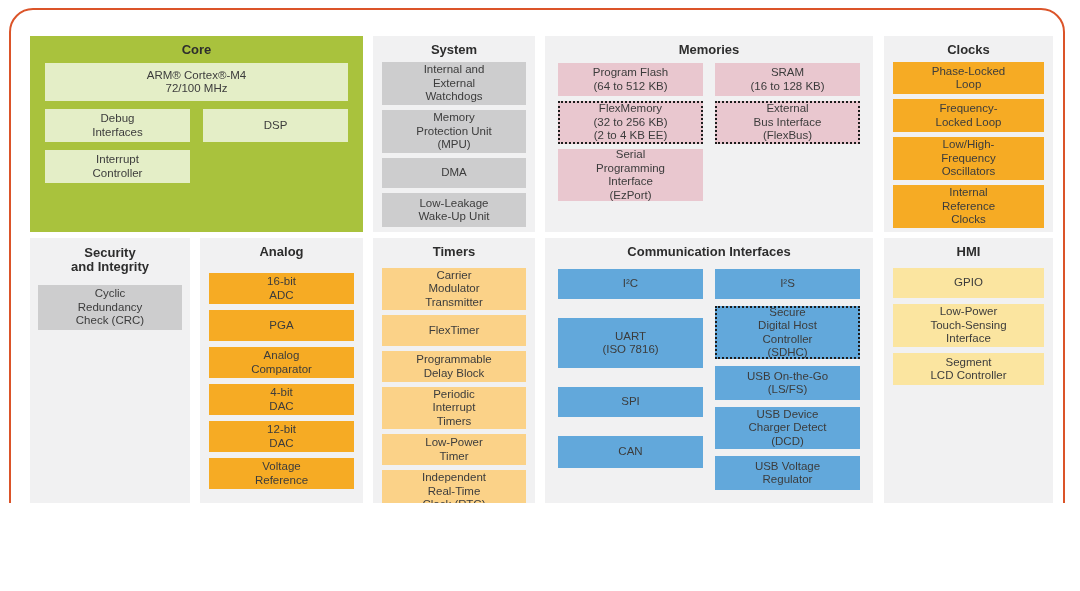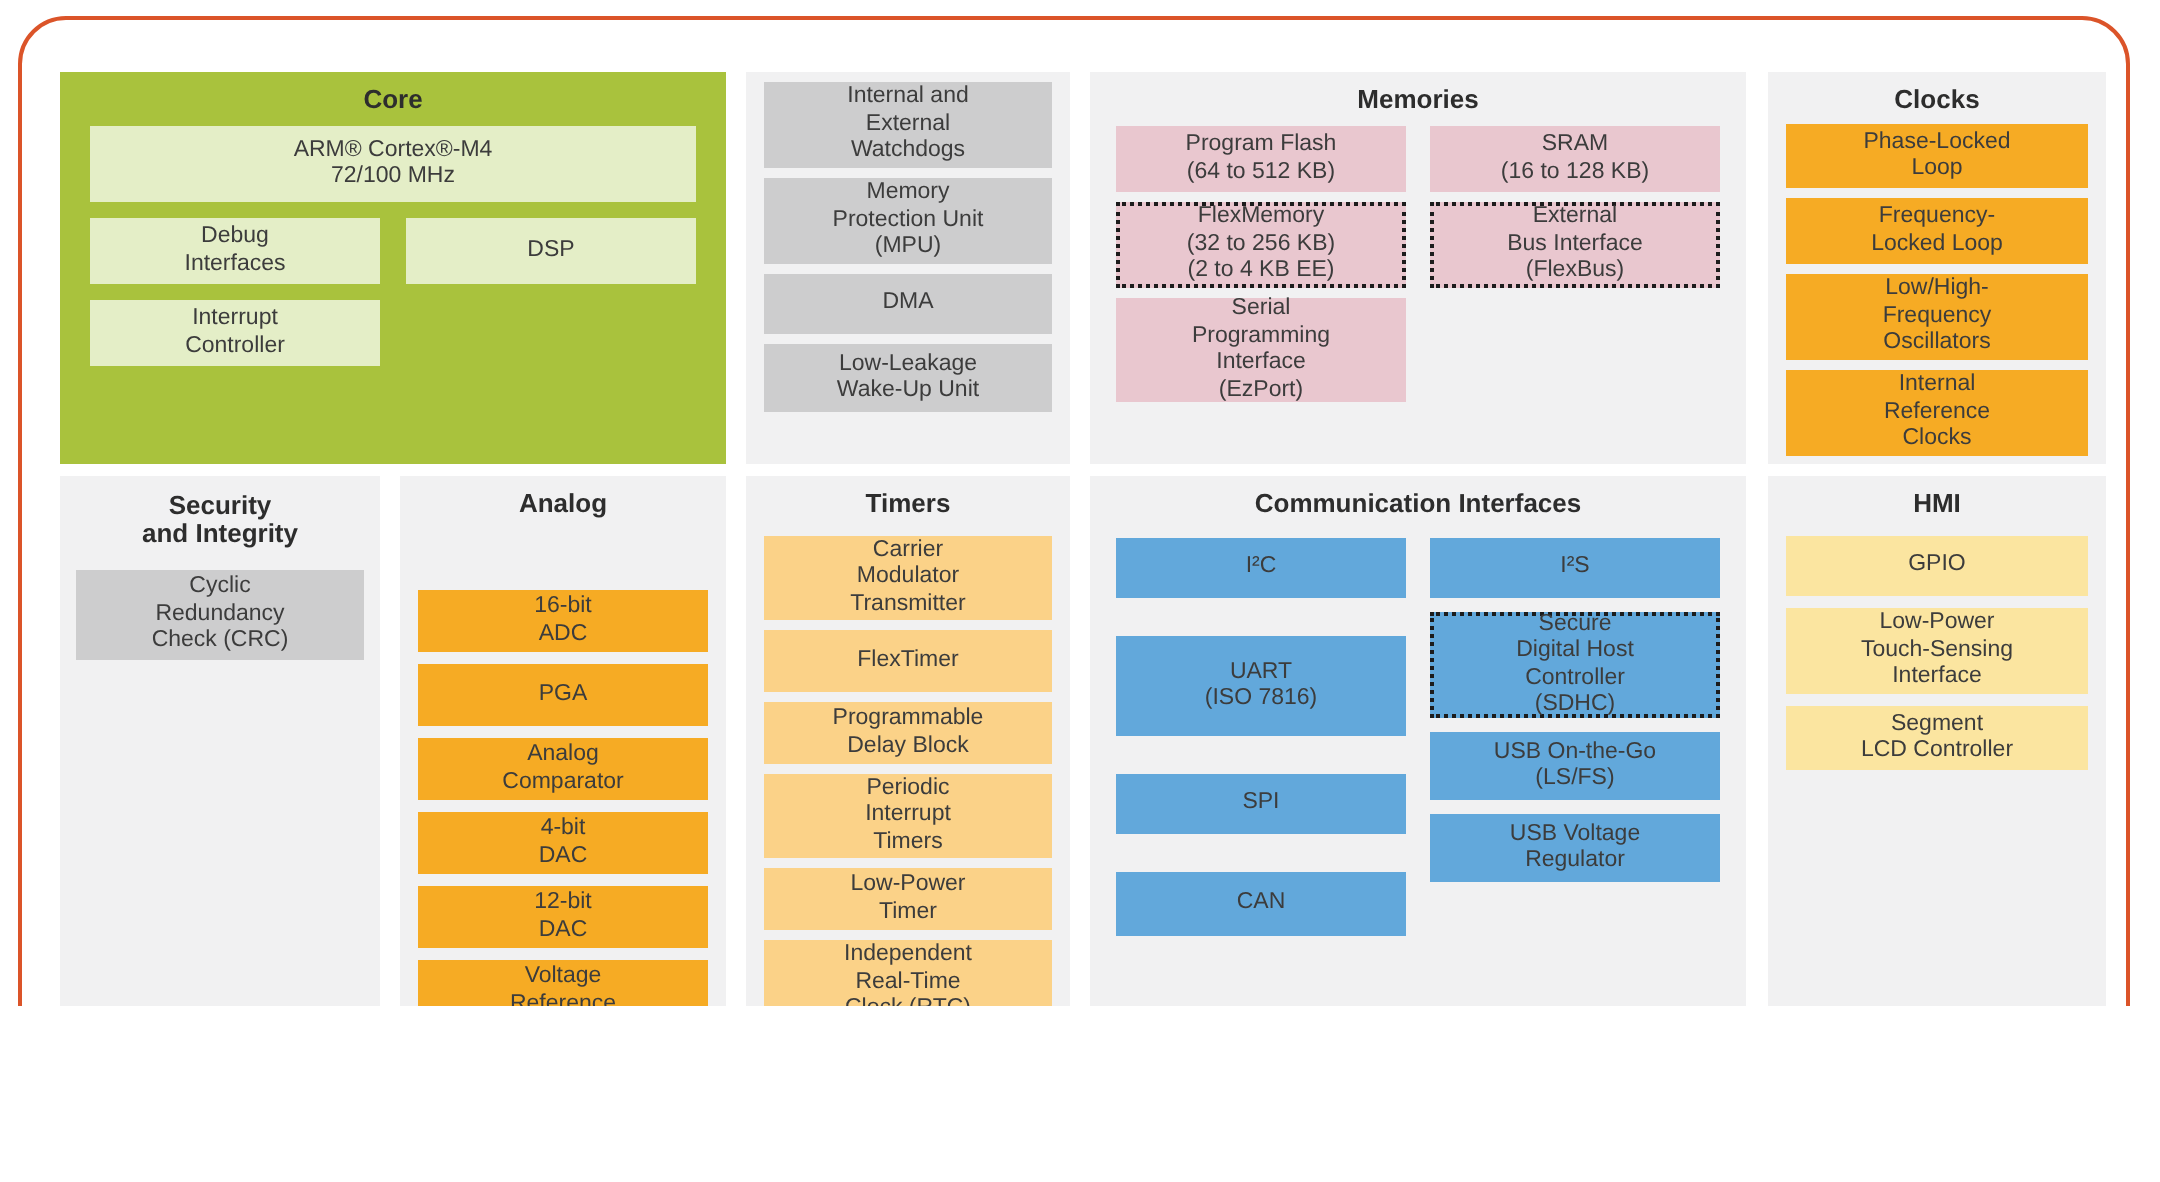--- a/index.html
+++ b/index.html
@@ -61,20 +61,21 @@
         <div class="blk" style="width:145px; height:33px;">DSP</div>
       </div>
       <div class="core-row">
         <div class="blk" style="width:145px; height:33px;">Interrupt
 Controller</div>
       </div>
     </div>
   </div>
 
   <div class="sec gray" style="left:373px; top:36px; width:162px; height:196px;">
+    <div class="sec-title">System</div>
     <div class="blocks" style="padding:0 9px; gap:5px;">
       <div class="blk" style="height:43px;">Internal and
 External
 Watchdogs</div>
       <div class="blk" style="height:43px;">Memory
 Protection Unit
 (MPU)</div>
       <div class="blk" style="height:30px;">DMA</div>
       <div class="blk" style="height:34px;">Low-Leakage
 Wake-Up Unit</div>
@@ -126,21 +127,21 @@
 and Integrity</div>
     <div class="blocks" style="padding:0 8px; margin-top:11px;">
       <div class="blk" style="height:45px;">Cyclic
 Redundancy
 Check (CRC)</div>
     </div>
   </div>
 
   <div class="sec orange" style="left:200px; top:238px; width:163px; height:280px;">
     <div class="sec-title">Analog</div>
-    <div class="blocks" style="padding:11px 9px; gap:6px; margin-top:25px;">
+    <div class="blocks" style="padding:11px 9px; gap:6px; margin-top:3px;">
       <div class="blk" style="height:31px;">16-bit
 ADC</div>
       <div class="blk" style="height:31px;">PGA</div>
       <div class="blk" style="height:31px;">Analog
 Comparator</div>
       <div class="blk" style="height:31px;">4-bit
 DAC</div>
       <div class="blk" style="height:31px;">12-bit
 DAC</div>
       <div class="blk" style="height:31px;">Voltage
@@ -179,20 +180,23 @@
         <div class="blk" style="height:32px;">CAN</div>
       </div>
       <div class="col" style="gap:7px;">
         <div class="blk" style="height:30px;">I²S</div>
         <div class="blk dotted" style="height:53px;">Secure
 Digital Host
 Controller
 (SDHC)</div>
         <div class="blk" style="height:34px;">USB On-the-Go
 (LS/FS)</div>
+        <div class="blk" style="height:42px;">USB Device
+Charger Detect
+(DCD)</div>
         <div class="blk" style="height:34px;">USB Voltage
 Regulator</div>
       </div>
     </div>
   </div>
 
   <div class="sec yellow" style="left:884px; top:238px; width:169px; height:280px;">
     <div class="sec-title">HMI</div>
     <div class="blocks" style="padding:0 9px; gap:6px; margin-top:9px;">
       <div class="blk" style="height:30px;">GPIO</div>

